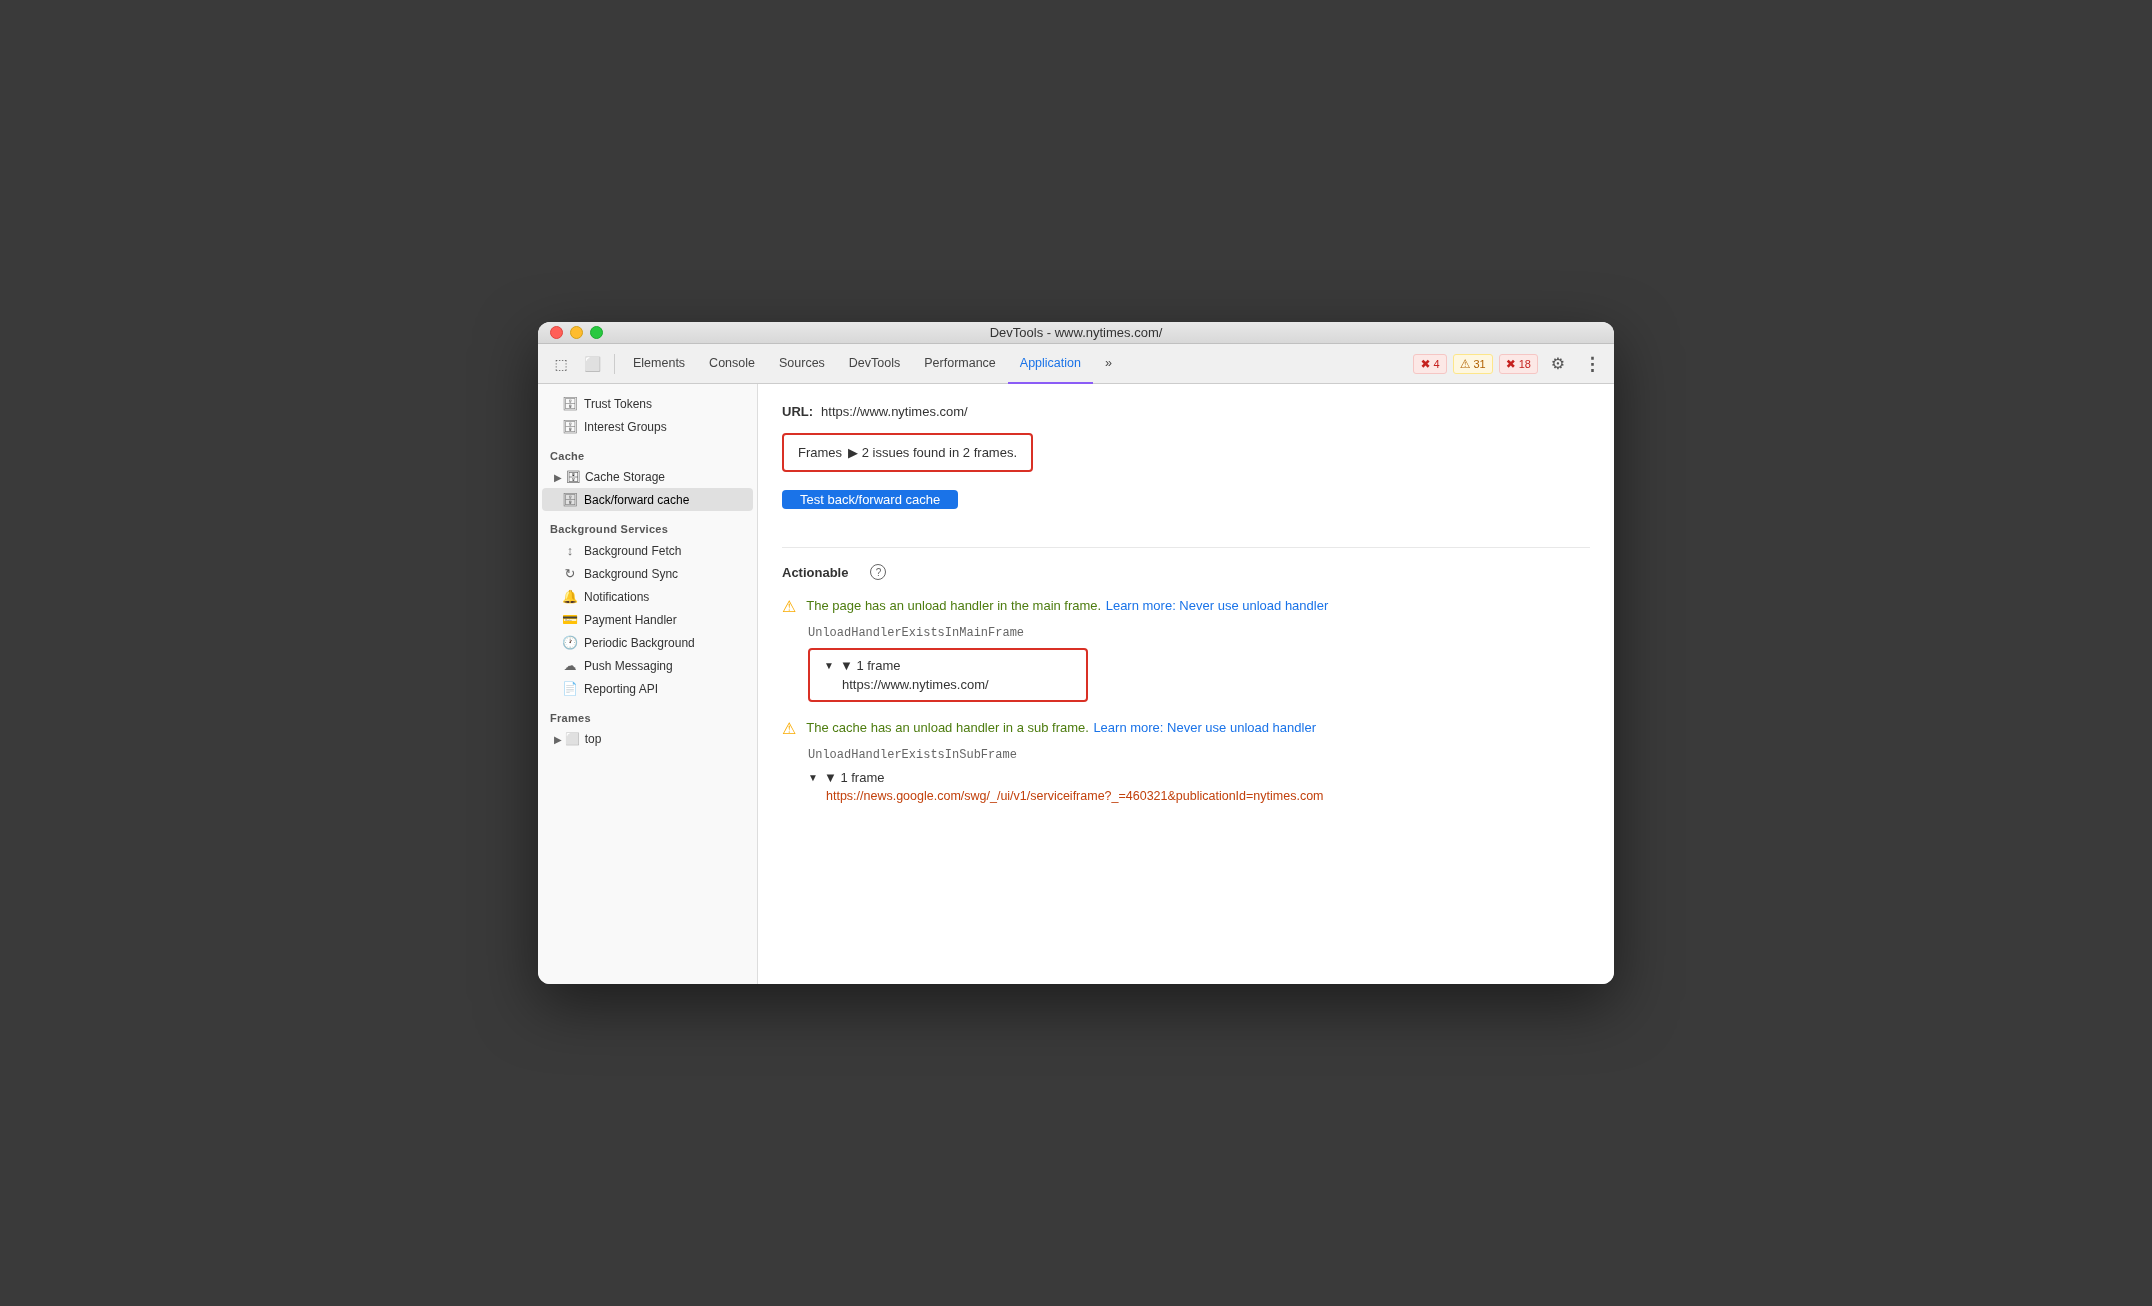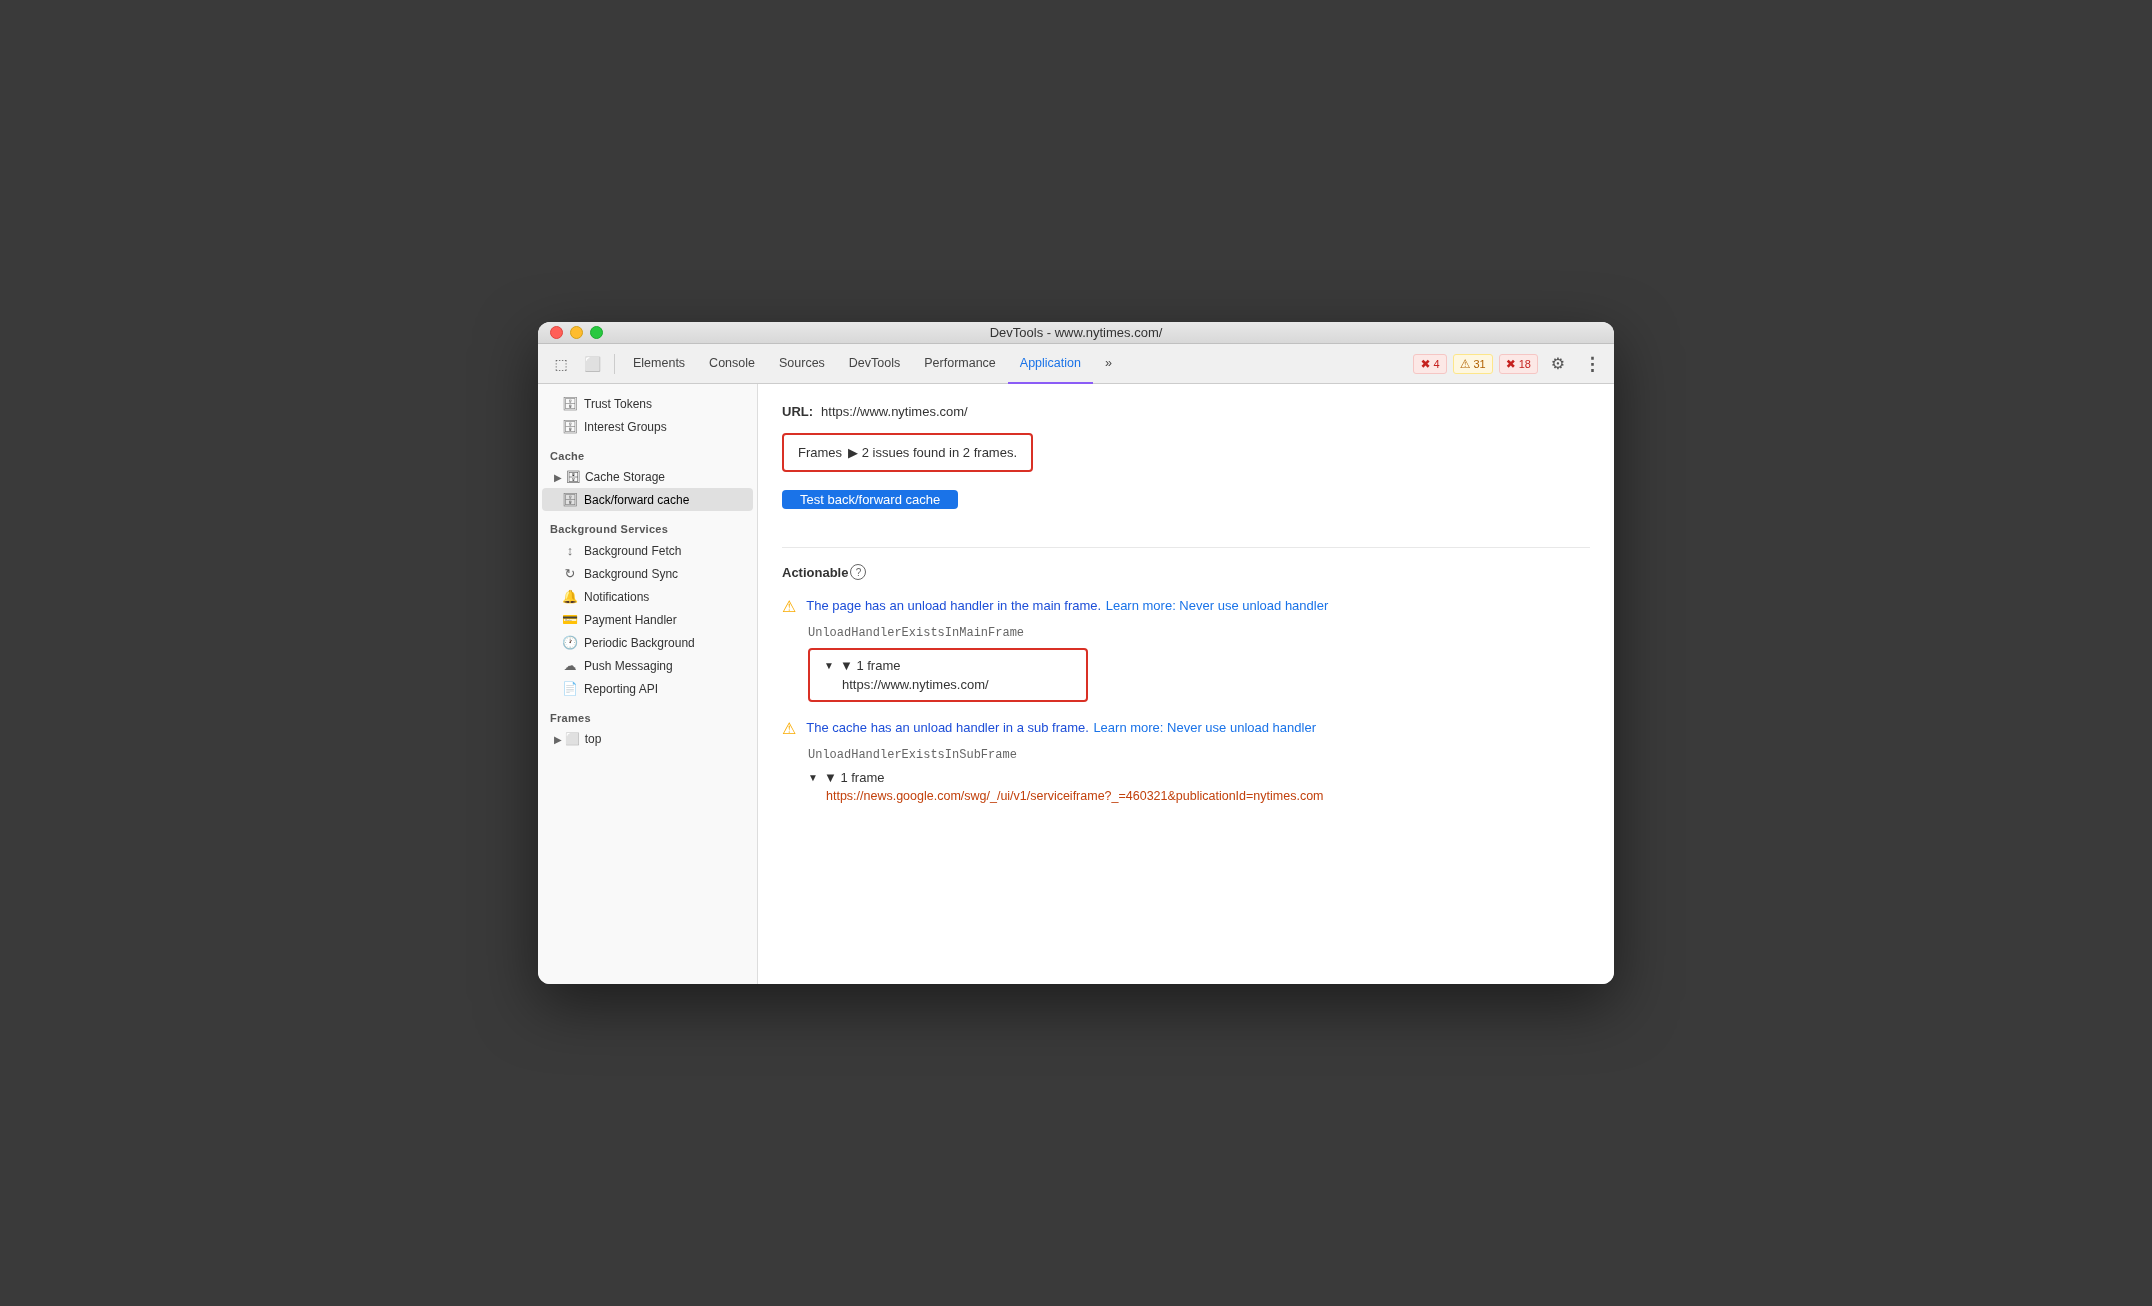--- a/index.html
+++ b/index.html
@@ -218,21 +218,21 @@
       margin-bottom: 22px;
     }
     .section-divider {
       border: none;
       border-top: 1px solid #e8e8e8;
       margin: 16px 0;
     }
     .actionable-header {
       display: flex;
       align-items: center;
-      gap: 2px;
+      gap: 22px;
       margin-bottom: 16px;
     }
     .actionable-title {
       font-size: 13px;
       font-weight: 700;
       color: #333;
     }
     .help-circle {
       width: 16px;
       height: 16px;
@@ -252,21 +252,21 @@
       margin-bottom: 10px;
     }
     .warning-icon {
       color: #f9ab00;
       font-size: 16px;
       margin-top: 1px;
       flex-shrink: 0;
     }
     .issue-text {
       font-size: 13px;
-      color: #1d4ed8;
+      color: #4d7c0f;
       line-height: 1.4;
     }
     .issue-link {
       color: #1a73e8;
       text-decoration: none;
       font-size: 13px;
       text-align: center;
     }
     .code-label {
       font-family: 'Courier New', monospace;

